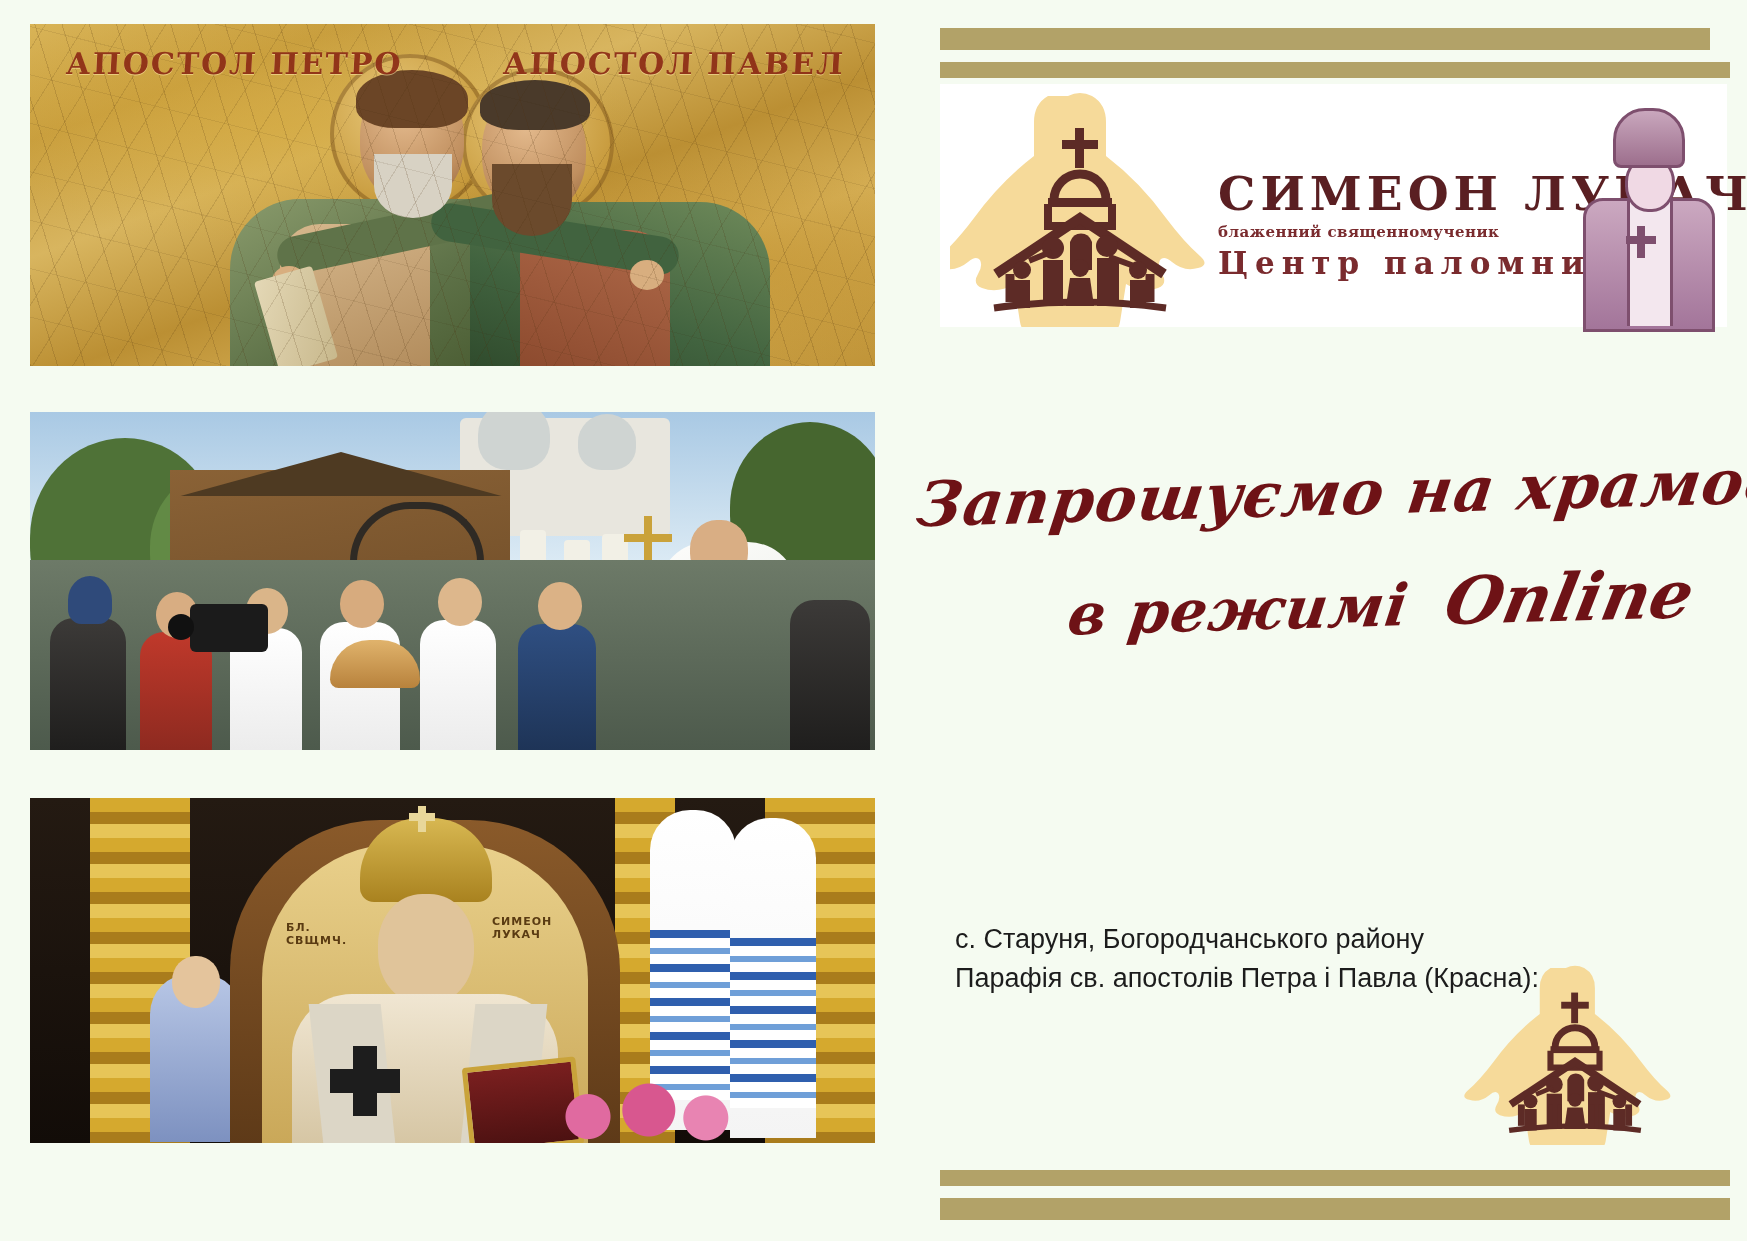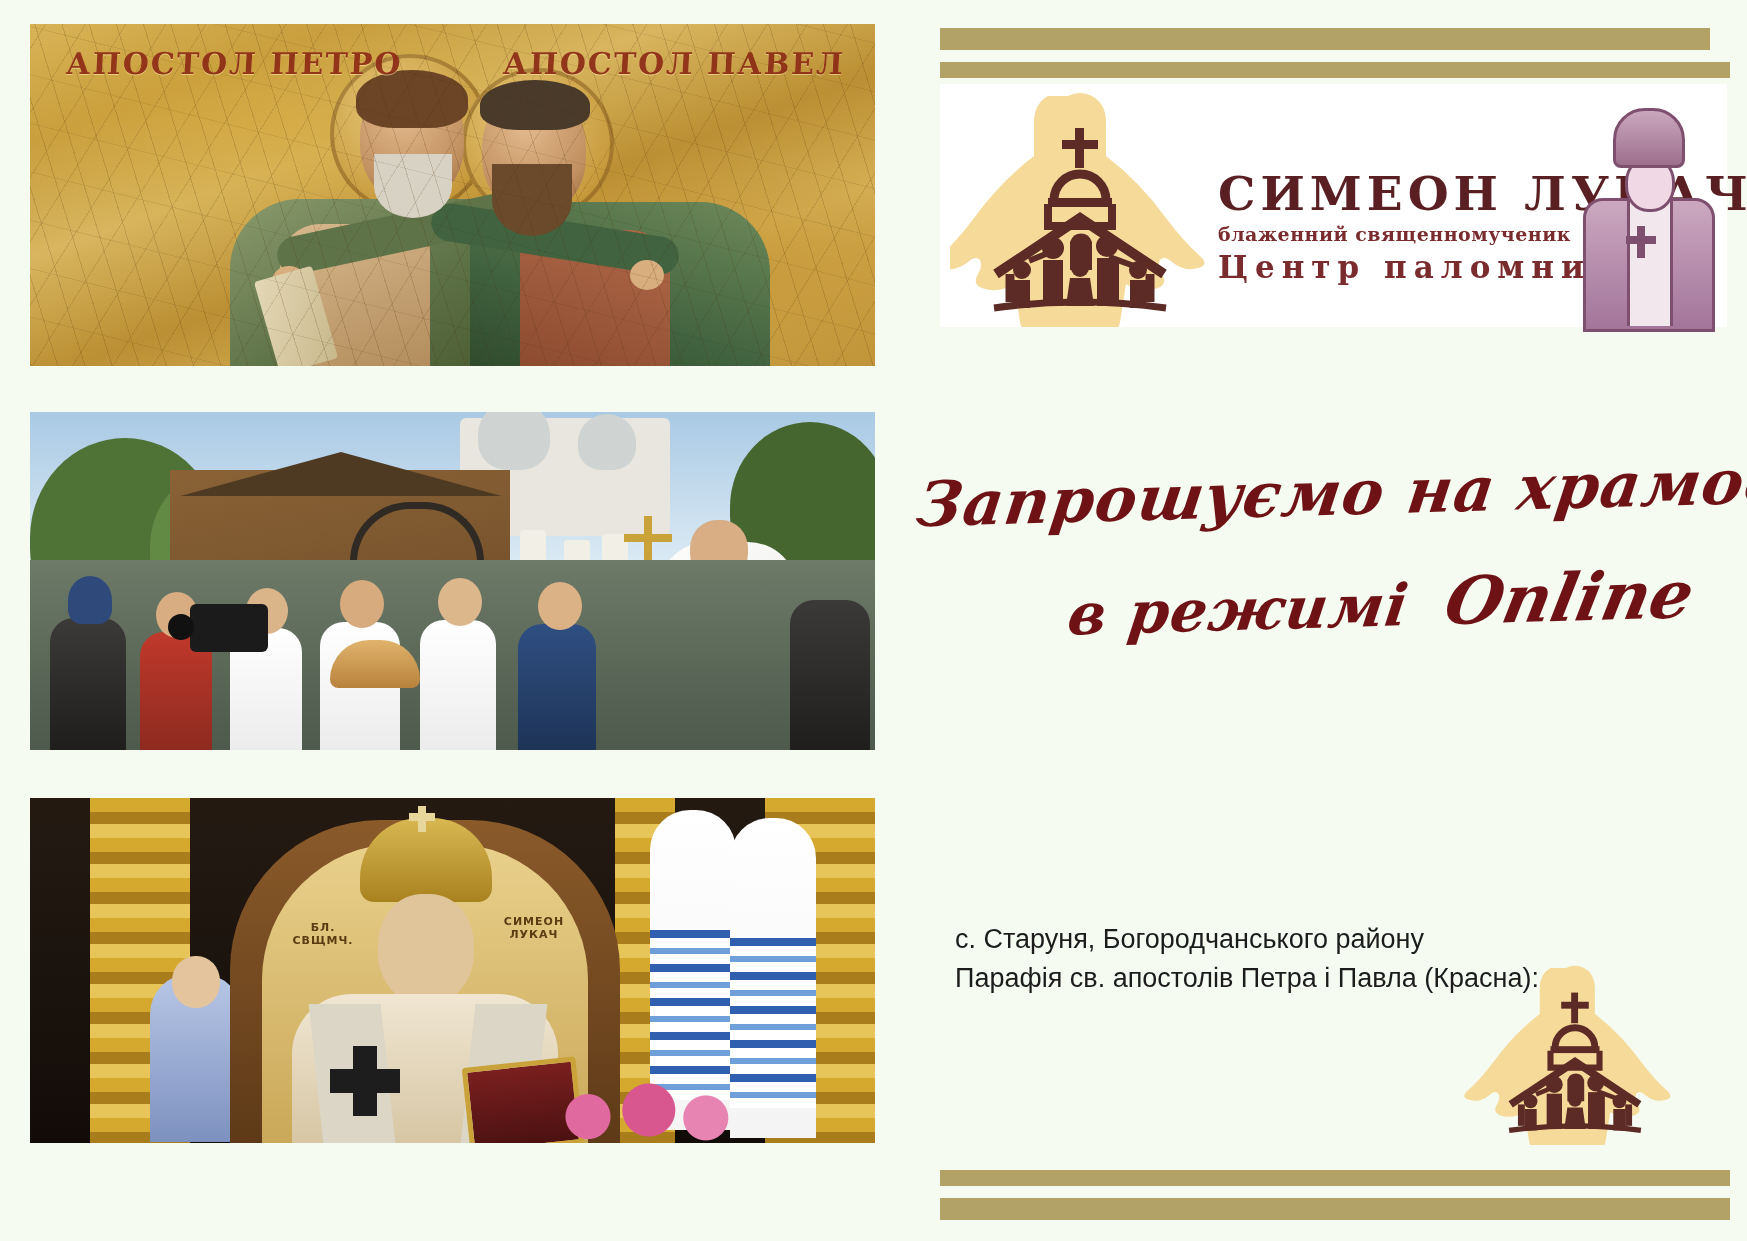--- a/index.html
+++ b/index.html
@@ -139,21 +139,21 @@
     background:linear-gradient(#f0e6d2,#d6c6a4);border-radius:60px 60px 0 0;}
   .omophor-l{position:absolute;left:286px;top:206px;width:72px;height:140px;background:#dcd6c6;transform:skewX(6deg);}
   .omophor-r{position:absolute;left:438px;top:206px;width:72px;height:140px;background:#dcd6c6;transform:skewX(-6deg);}
   .black-cross{position:absolute;left:300px;top:248px;width:70px;height:70px;
     background:
       linear-gradient(#1d1d1d,#1d1d1d) center/24px 70px no-repeat,
       linear-gradient(#1d1d1d,#1d1d1d) center/70px 24px no-repeat;}
   .book{position:absolute;left:436px;top:264px;width:104px;height:78px;
     background:linear-gradient(#7a1f1f,#4c1111);border:5px solid #c9a33a;border-radius:4px;transform:rotate(-6deg);}
   .icon-label{position:absolute;font-family:"DejaVu Sans",sans-serif;font-size:11px;font-weight:bold;
-    color:#5a3b12;letter-spacing:1px;line-height:1.15;text-align:center;}
+    color:#5a3b12;letter-spacing:1px;line-height:1.15;}
   .lbl-left{left:256px;top:124px;width:74px;}
   .lbl-right{left:462px;top:118px;width:84px;}
   .rushnyk{position:absolute;top:12px;width:86px;height:320px;
     background:
       linear-gradient(#ffffff,#f4f4f4);
     border-radius:40px 40px 0 0;}
   .rushnyk:after{content:"";position:absolute;left:0;top:120px;width:100%;height:170px;
     background:repeating-linear-gradient(180deg,#2f5fae 0 8px,#ffffff 8px 18px,#6f9fd8 18px 24px,#ffffff 24px 34px);}
   .r-1{left:620px;}
   .r-2{left:700px;top:20px;}
@@ -169,21 +169,21 @@
   .bar-top-1{left:940px;top:28px;width:770px;height:22px;}
   .bar-top-2{left:940px;top:62px;width:790px;height:16px;}
   .bar-bot-1{left:940px;top:1170px;width:790px;height:16px;}
   .bar-bot-2{left:940px;top:1198px;width:790px;height:22px;}
 
   .logo-box{position:absolute;left:940px;top:84px;width:787px;height:243px;background:#ffffff;}
 
   .logo-text{position:absolute;left:278px;top:86px;width:470px;}
   .logo-name{font-family:"DejaVu Serif",serif;font-weight:bold;font-size:47px;color:#5a1f22;
     letter-spacing:5px;line-height:1;white-space:nowrap;}
-  .logo-sub{font-family:"DejaVu Serif",serif;font-weight:bold;font-size:19px;color:#7a2b2e;
+  .logo-sub{font-family:"DejaVu Serif",serif;font-weight:bold;font-size:15px;color:#7a2b2e;
     letter-spacing:.5px;margin-top:6px;white-space:nowrap;}
   .logo-center{font-family:"DejaVu Serif",serif;font-weight:bold;font-size:31px;color:#7a2b2e;
     letter-spacing:7px;margin-top:4px;white-space:nowrap;}
 
   
   .bishop{position:absolute;right:6px;top:24px;width:150px;height:218px;}
   .bish-mitre{position:absolute;left:42px;top:0;width:66px;height:54px;border-radius:32px 32px 8px 8px;
     background:linear-gradient(#c9a7bd,#9d6f8d);border:3px solid #7e4f6e;}
   .bish-head{position:absolute;left:54px;top:48px;width:44px;height:50px;border-radius:46%;
     background:#f0d9e4;border:3px solid #7e4f6e;}

